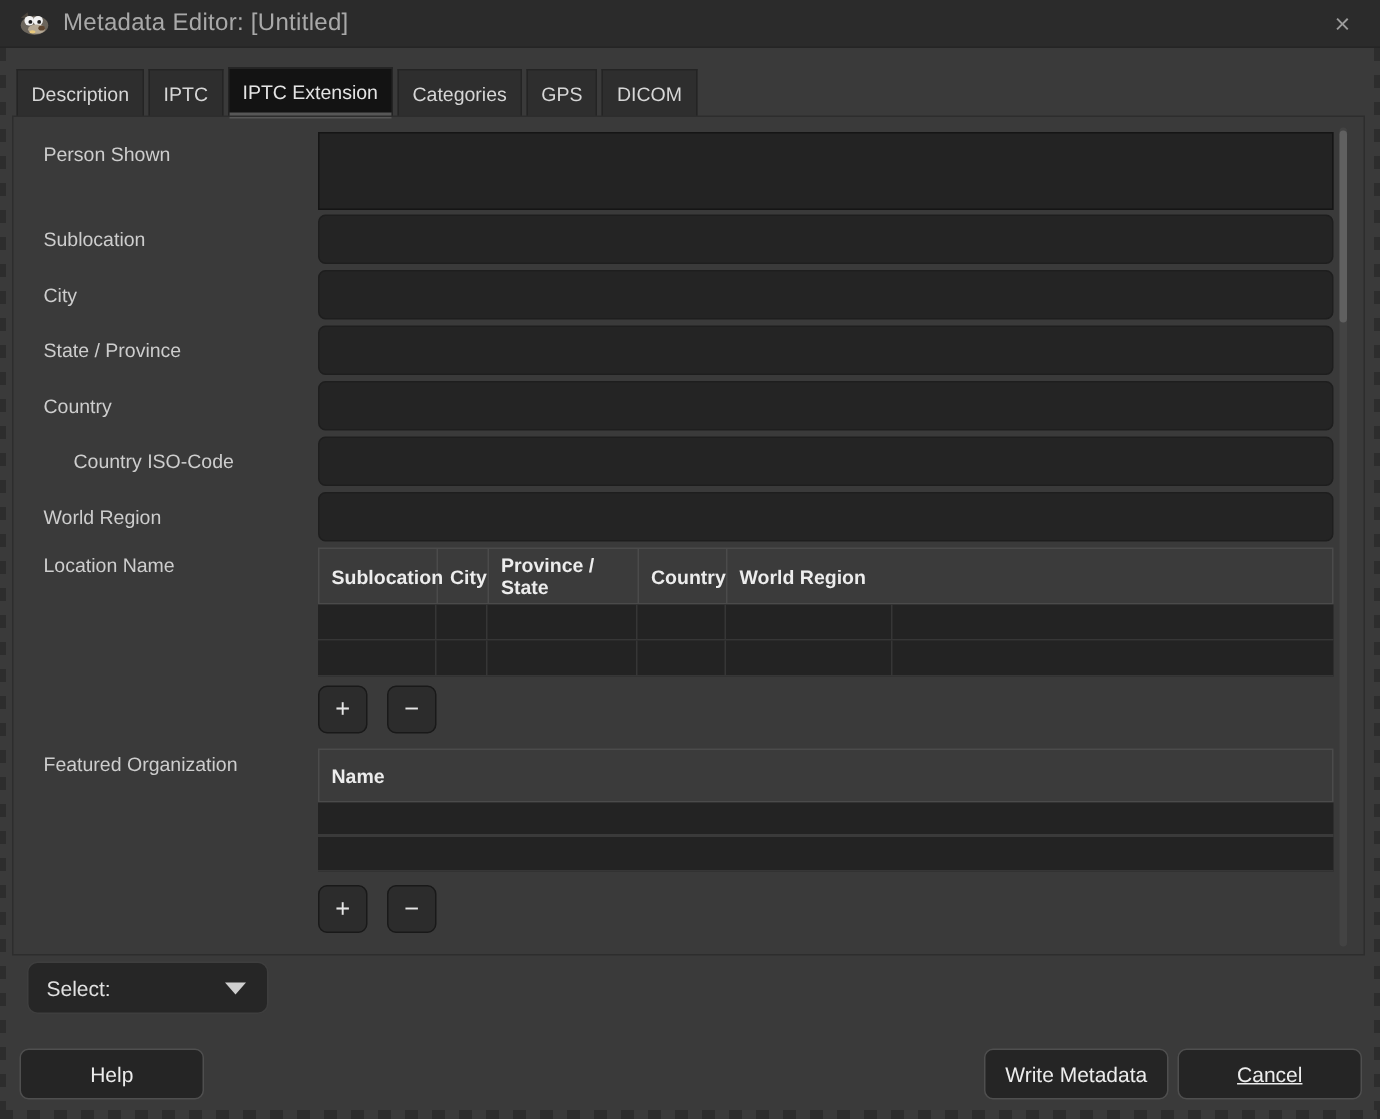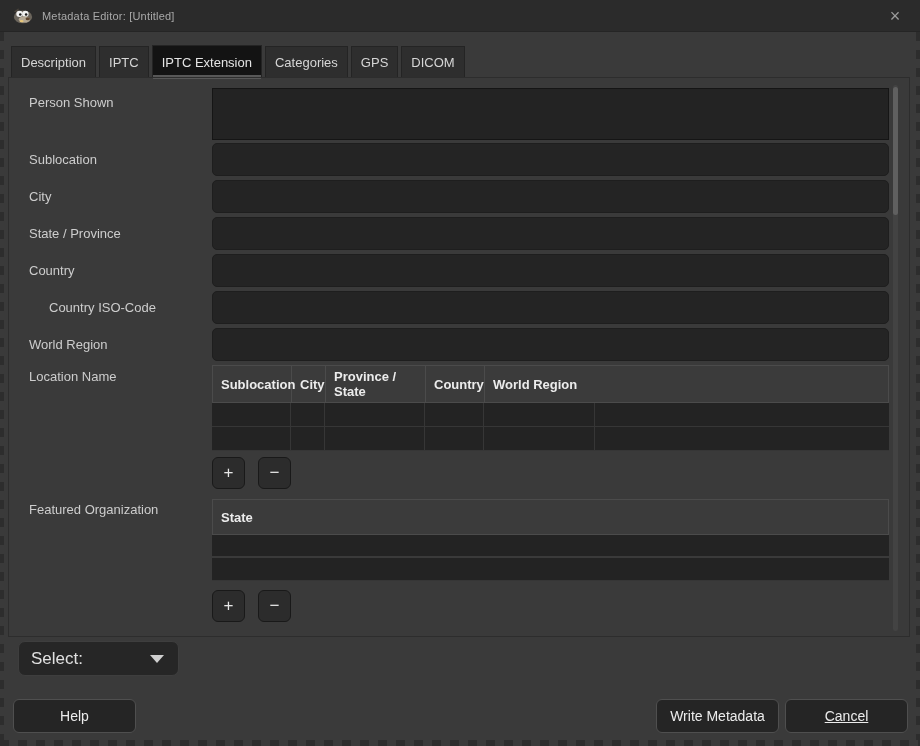--- a/index.html
+++ b/index.html
@@ -5,26 +5,26 @@
   html,body{margin:0;padding:0;background:#1e1e1e;}
   .window{
     position:relative;width:920px;height:746px;background:#3a3a3a;
     font-family:"Liberation Sans",sans-serif;overflow:hidden;
     box-shadow:inset 0 0 0 1px #262626;
   }
   
   .titlebar{position:absolute;left:0;top:0;width:920px;height:32px;background:#2b2b2b;
     border-bottom:1px solid #252525;display:flex;align-items:center;box-sizing:border-box;padding:0 10px;}
   .app-icon{width:22px;height:17px;margin:0 8px 0 2px;display:inline-flex;}
-  .win-title{color:#a9a9a9;font-size:11px;letter-spacing:.2px;}
+  .win-title{color:#a9a9a9;font-size:16px;letter-spacing:.2px;}
   .close-btn{position:absolute;right:10px;top:0;width:30px;height:32px;background:none;border:none;
     color:#9c9c9c;font-size:18px;line-height:32px;cursor:pointer;padding:0;font-family:inherit;}
   
   .tabstrip{position:absolute;left:11px;top:45px;display:flex;gap:3px;align-items:flex-end;height:33px;}
-  .tab{height:32px;padding:0 9px;display:flex;align-items:center;background:#2e2e2e;
+  .tab{height:32px;padding:8px 9px;display:flex;background:#2e2e2e;
     border:1px solid #242424;border-bottom:none;color:#d6d6d6;font-size:13px;cursor:pointer;box-sizing:border-box;}
   .tab.active{background:#131313;height:33px;position:relative;color:#e4e4e4;}
   .tab.active::after{content:"";position:absolute;left:0;right:0;bottom:-1px;height:4px;background:#575757;}
   
   .notebook{position:absolute;left:8px;top:77px;width:902px;height:560px;border:1px solid #2d2d2d;box-sizing:border-box;}
   
   .form-label{position:absolute;left:29px;color:#cdcdcd;font-size:13px;line-height:15px;}
   .lbl-person{top:95px;}  .lbl-sub{top:152px;} .lbl-city{top:189px;} .lbl-state{top:226px;}
   .lbl-country{top:263px;} .lbl-iso{top:300px;margin-left:20px;} .lbl-world{top:337px;} .lbl-loc{top:369px;} .lbl-org{top:502px;}
   
@@ -55,21 +55,21 @@
     color:#e6e6e6;font-size:17px;line-height:30px;text-align:center;cursor:pointer;padding:0;font-family:inherit;box-sizing:border-box;}
   .pm-add-loc{left:212px;top:457px;} .pm-rem-loc{left:258px;top:457px;}
   .pm-add-org{left:212px;top:590px;} .pm-rem-org{left:258px;top:590px;}
   
   .vscroll{position:absolute;left:893px;top:85px;width:5px;height:546px;background:#434343;border-radius:3px;cursor:pointer;}
   .vthumb{position:absolute;left:0;top:2px;width:5px;height:128px;background:#606060;border-radius:3px;cursor:grab;}
   
   .select-btn{position:absolute;left:18px;top:641px;width:161px;height:35px;background:#262626;
     border:1px solid #3e3e3e;border-radius:7px;display:flex;align-items:center;box-sizing:border-box;
     padding:0 12px;cursor:pointer;font-family:inherit;}
-  .select-label{color:#e0e0e0;font-size:17px;flex:1;text-align:left;}
+  .select-label{color:#e0e0e0;font-size:14px;flex:1;text-align:left;}
   .dd-arrow{width:0;height:0;border-left:7px solid transparent;border-right:7px solid transparent;
     border-top:8px solid #cfcfcf;margin-right:2px;}
   
   .footer-btn{position:absolute;top:699px;height:34px;width:123px;background:#252525;border:1px solid #4f4f4f;
     border-radius:6px;color:#ececec;font-size:14px;cursor:pointer;font-family:inherit;box-sizing:border-box;}
   .b-help{left:13px;} .b-write{left:656px;} .b-cancel{left:785px;text-decoration:underline;}
   
   .edge-bottom{position:absolute;left:0;bottom:0;width:920px;height:6px;
     background:repeating-linear-gradient(90deg,#2d2d2d 0 9px,#3a3a3a 9px 18px);cursor:s-resize;}
   .edge-left{position:absolute;left:0;top:32px;width:4px;height:708px;
@@ -164,21 +164,21 @@
         <div class="td c4"></div>
         <div class="td c5"></div>
         <div class="td c6"></div>
     </div>
   </div>
   <button class="pm-btn pm-add-loc">+</button>
   <button class="pm-btn pm-rem-loc">−</button>
 
   <div class="tbl tbl-org">
     <div class="tbl-head">
-      <div class="th cname">State</div>
+      <div class="th cname">Name</div>
     </div>
     <div class="tbl-row">
         <div class="td cname"></div>
       </div>
     <div class="tbl-row">
         <div class="td cname"></div>
       </div>
   </div>
   <button class="pm-btn pm-add-org">+</button>
   <button class="pm-btn pm-rem-org">−</button>

